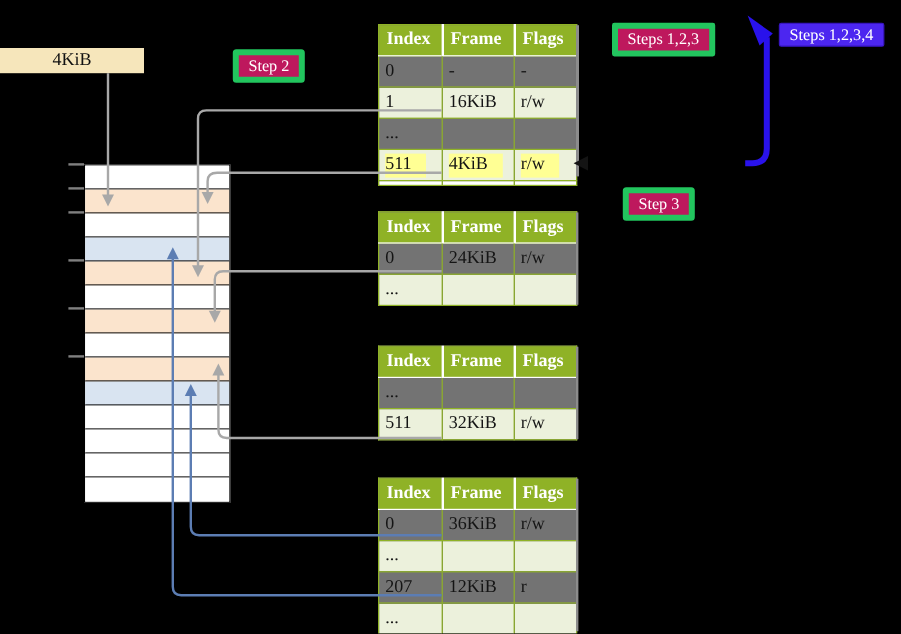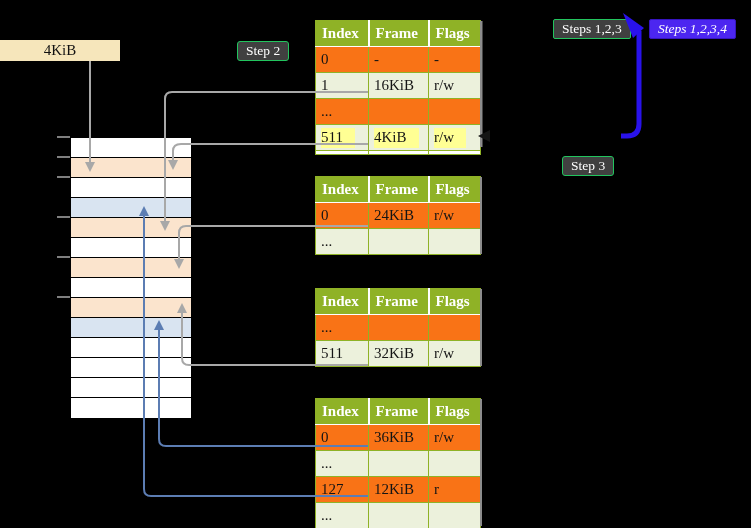--- a/index.html
+++ b/index.html
@@ -4,38 +4,38 @@
 <style>
   html,body{margin:0;padding:0;background:#000;}
   #canvas{position:relative;width:751px;height:528px;background:#000;overflow:hidden;
           font-family:"Liberation Serif","DejaVu Serif",serif;}
   
   .page-box{position:absolute;left:0;top:40px;width:120px;height:21px;background:#F6E6BB;
             color:#111;font-size:15px;text-align:center;line-height:21px;}
   
   .badge{position:absolute;color:#fff;font-size:13.5px;line-height:15px;padding:1px 8px 2px 8px;
          border-radius:3px;white-space:nowrap;}
-  .badge.crimson{background:#404040;border:1px solid #22c55e;margin-left:43px;}
+  .badge.crimson{background:#be185d;border:5px solid #22c55e;}
   .badge.violet{background:#4C26F0;border:1px solid #3715c0;}
   #step0{left:194px;top:41px;}
   #steps123{left:510px;top:19px;border-radius:2px;}
-  #steps1234{left:649px;top:19px;border-radius:2px;font-style:italic;}
+  #steps1234{left:649px;top:19px;border-radius:2px;}
   #step4{left:519px;top:156px;}
   
   #memcol{position:absolute;left:70px;top:137px;width:120px;height:280px;border:1.5px solid #000;
           box-sizing:content-box;background:#fff;}
   .mem-row{width:100%;height:20px;box-sizing:border-box;border-bottom:1.5px solid #000;}
   .mem-row:last-child{border-bottom:none;}
   .c-white{background:#FFFFFF;}
   .c-peach{background:#FBE4CD;}
   .c-blue{background:#D9E4F1;}
   .tick{position:absolute;left:57px;width:13px;height:2px;background:#7F7F7F;}
   
   table.ptable{position:absolute;left:315px;width:165px;border-collapse:collapse;
-               background:#f97316;table-layout:fixed;}
+               background:#737373;table-layout:fixed;}
   table.ptable, table.ptable td{border:1.5px solid #8FB226;}
   table.ptable th{background:#8FB226;color:#fff;font-weight:bold;font-size:15px;text-align:left;
                   height:25px;padding:0 0 0 6px;border-right:2px solid #fff;border-bottom:1.5px solid #fff;
                   border-top:1.5px solid #8FB226;}
   table.ptable th:first-child{border-left:1.5px solid #8FB226;}
   table.ptable th:last-child{border-right:1.5px solid #8FB226;}
   table.ptable td{color:#141414;font-size:15px;height:25px;padding:0 0 0 5px;overflow:hidden;
                   white-space:nowrap;}
   tr.alt td{background:#ECF1DC;}
   tr.sliver td{height:3px;padding:0;background:#fff;}
@@ -187,21 +187,21 @@
       <td>0</td>
       <td>36KiB</td>
       <td>r/w</td>
     </tr>
     <tr class="alt">
       <td>...</td>
       <td></td>
       <td></td>
     </tr>
     <tr>
-      <td>127</td>
+      <td>207</td>
       <td>12KiB</td>
       <td>r</td>
     </tr>
     <tr class="alt">
       <td>...</td>
       <td></td>
       <td></td>
     </tr>
   </tbody>
     </table>

